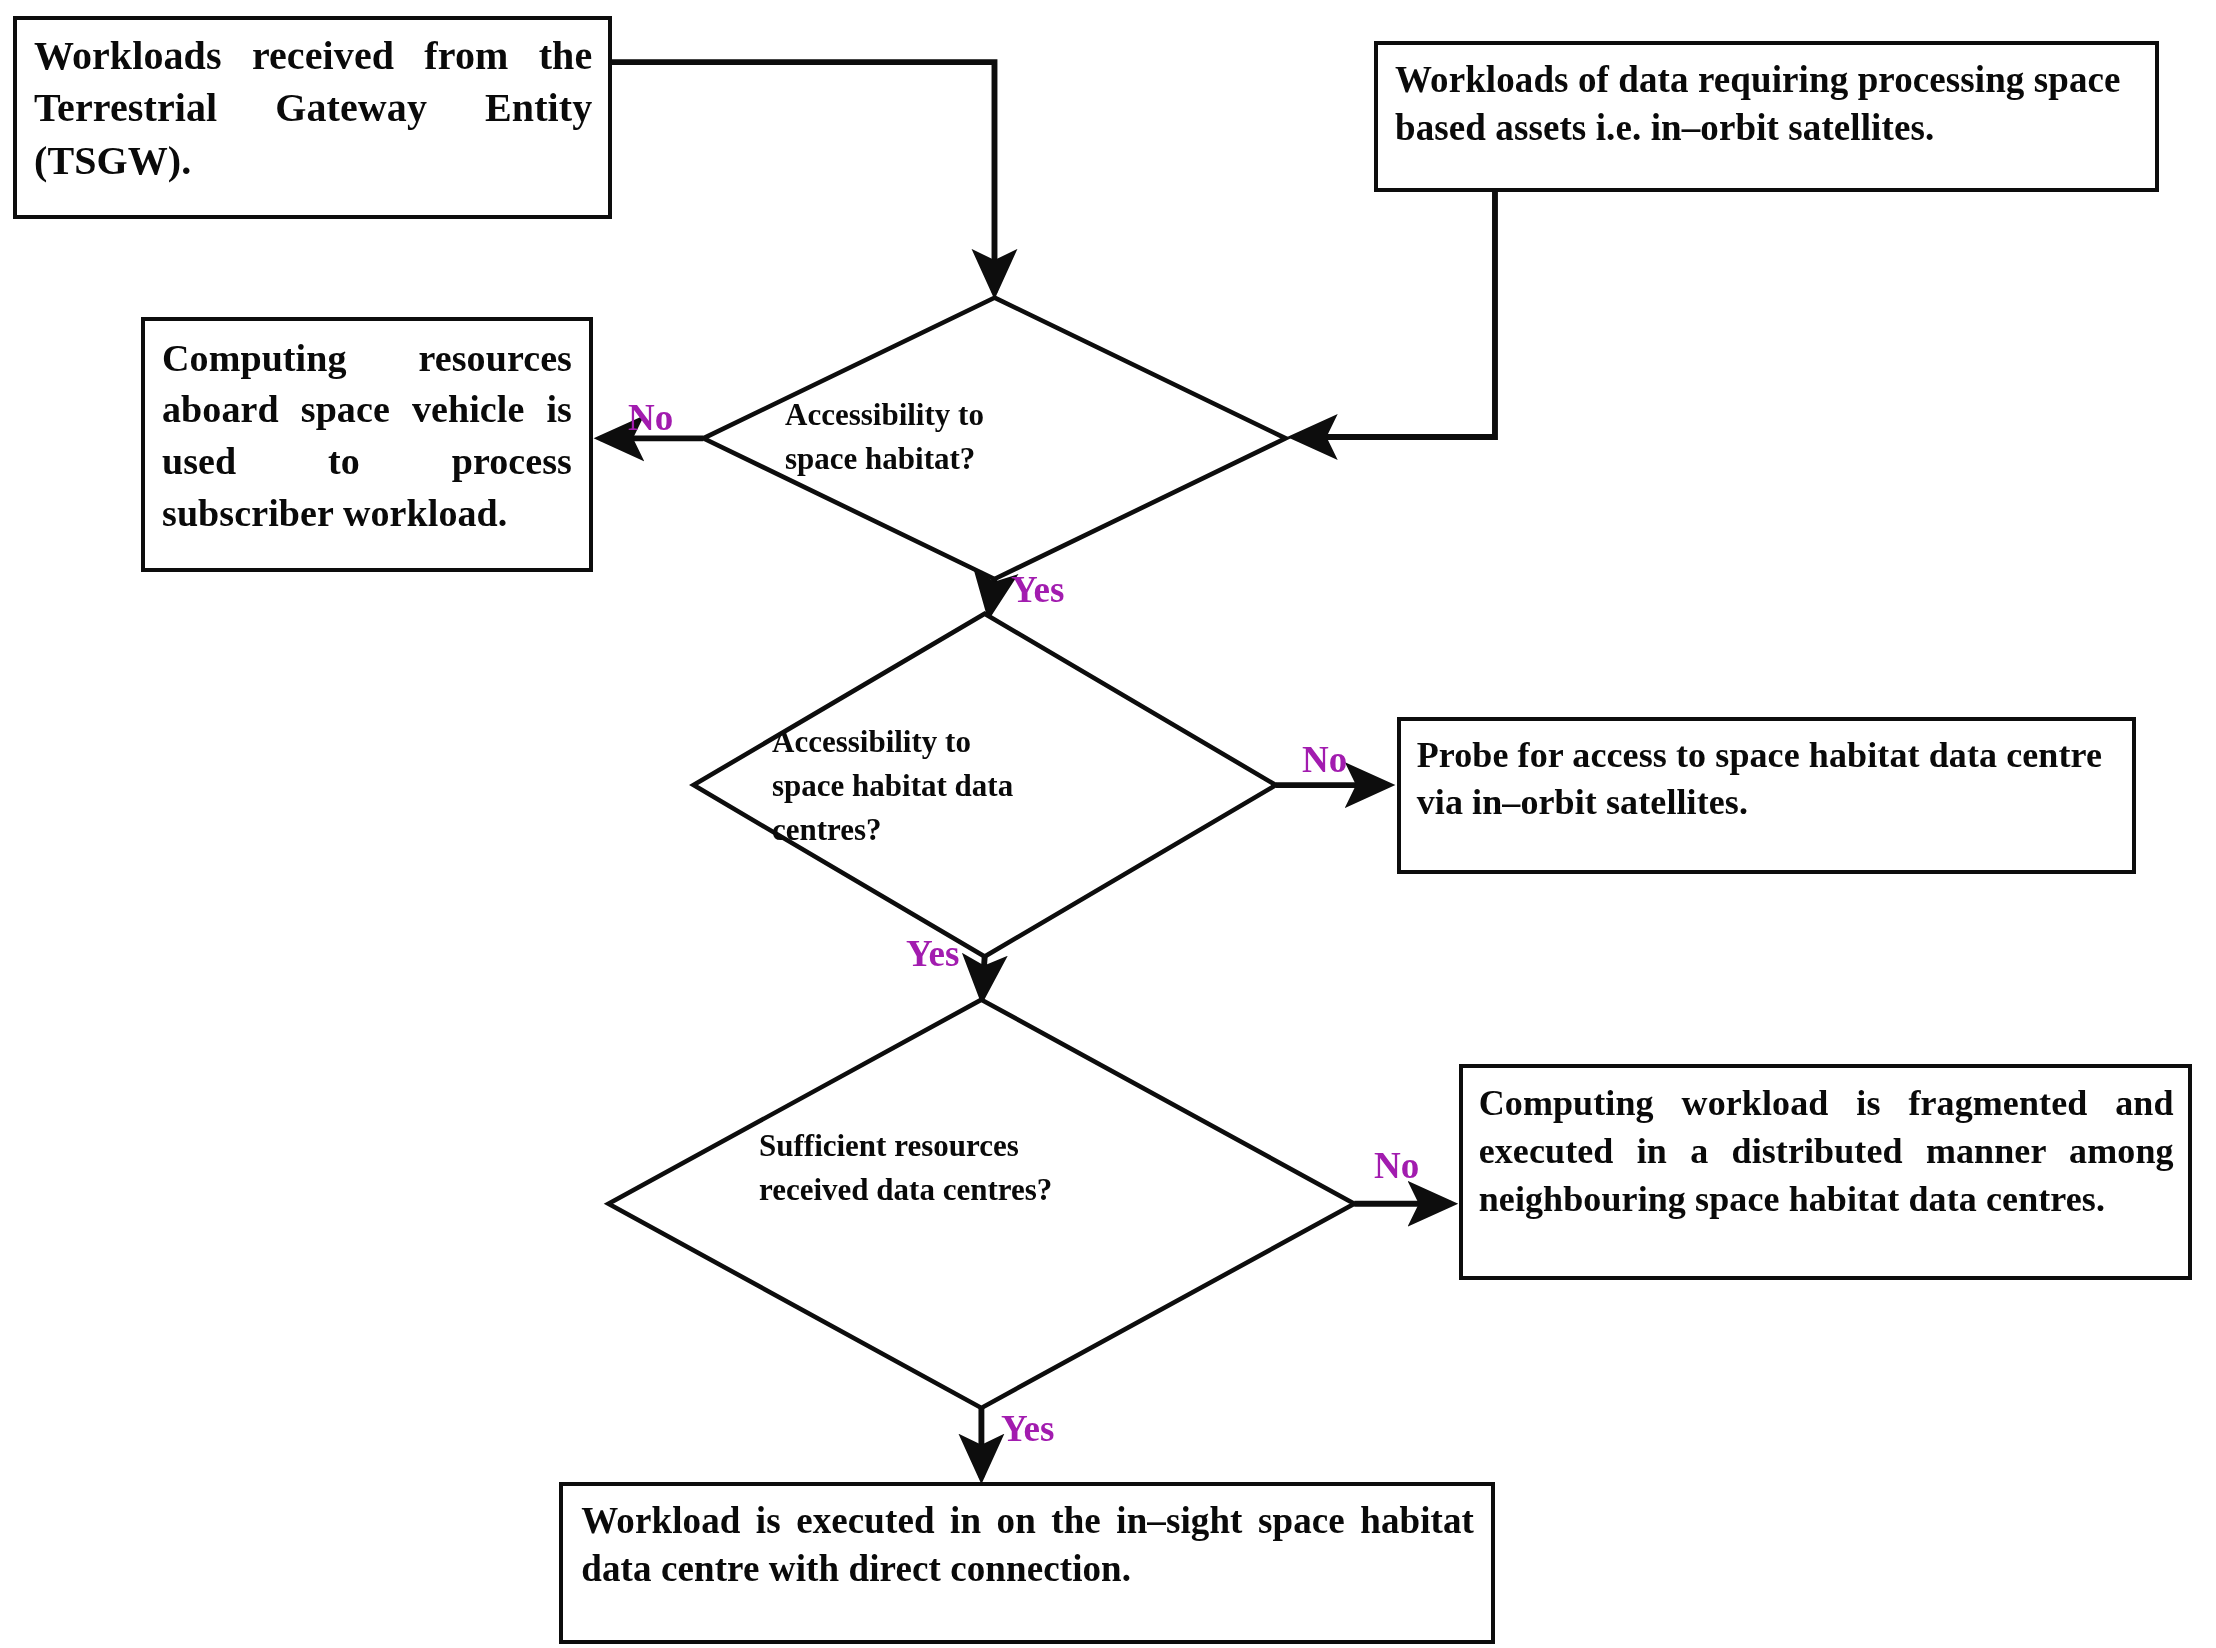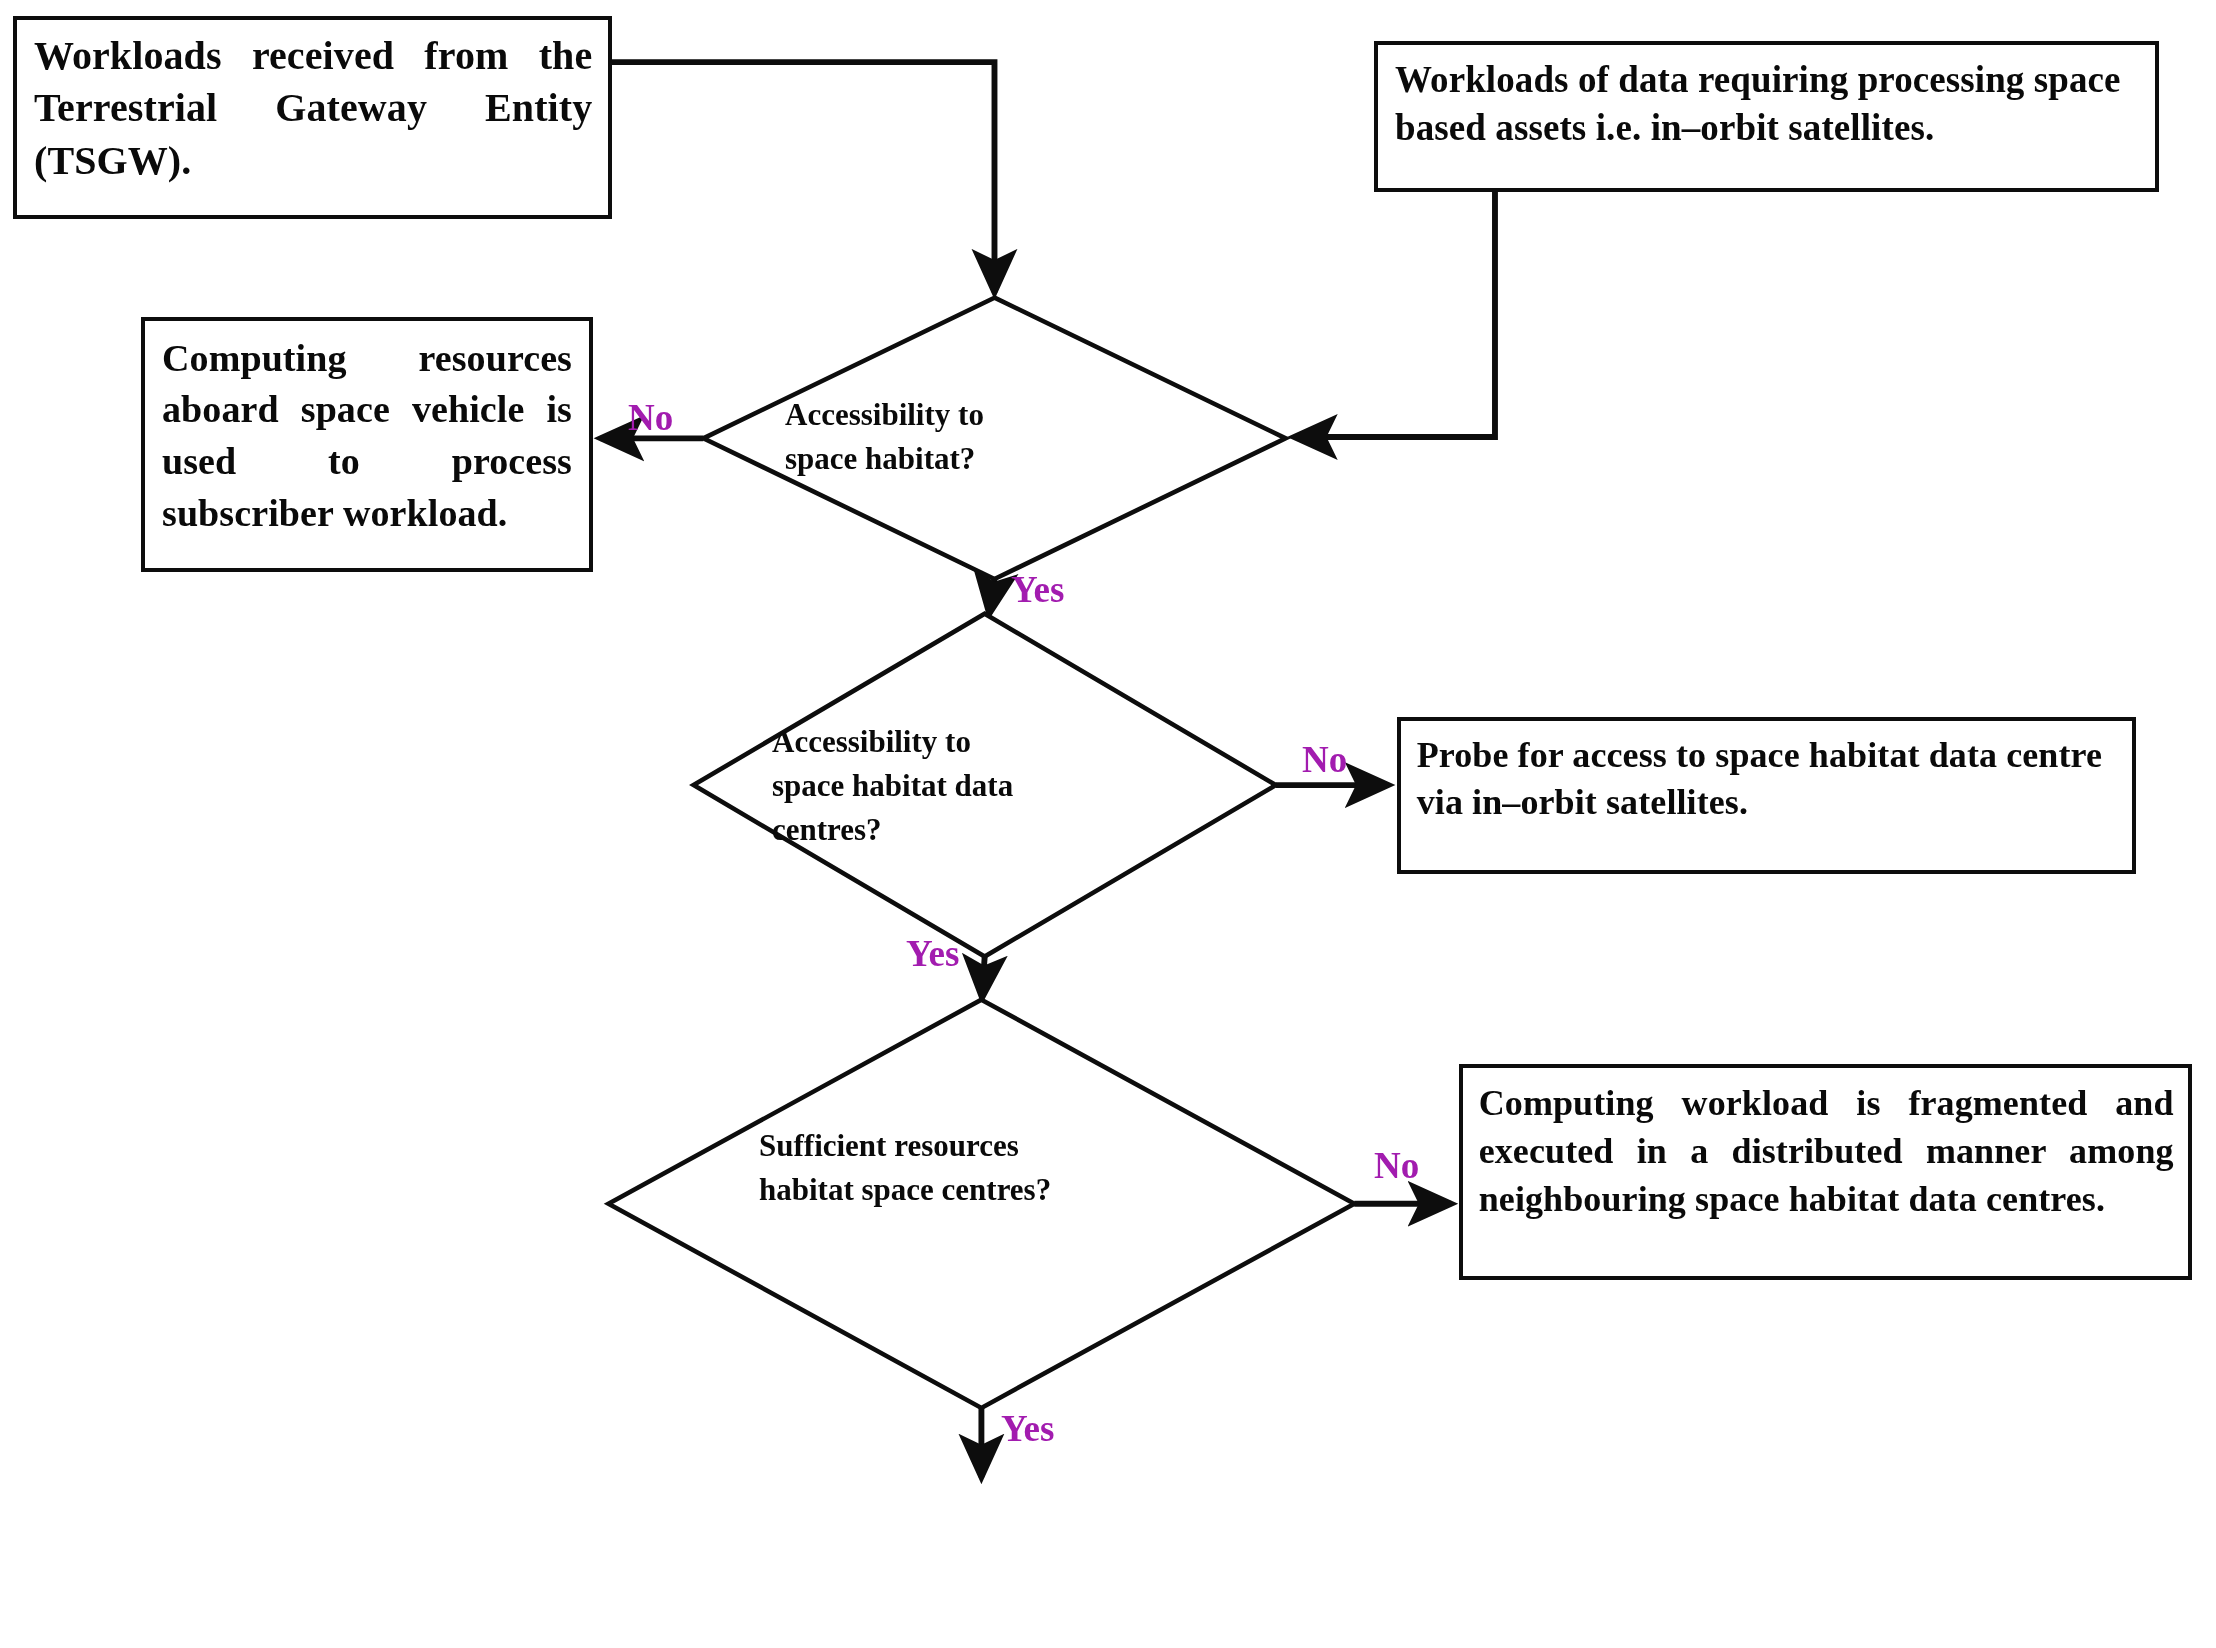--- a/index.html
+++ b/index.html
@@ -134,35 +134,38 @@
   </div>
 
   <div class="node proc" id="box-probe">
     <div class="txt">Probe for access to space habitat data centre via in–orbit satellites.</div>
   </div>
 
   <div class="node proc" id="box-fragment">
     <div class="txt">Computing workload is fragmented and executed in a distributed manner among neighbouring space habitat data centres.</div>
   </div>
 
+  <div class="node proc" id="box-final">
+    <div class="txt">Workload is executed in on the in–sight space habitat data centre with direct connection.</div>
+  </div>
 
   <div class="dec-label" id="dec1-label">
     <div>Accessibility to</div>
     <div>space habitat?</div>
   </div>
 
   <div class="dec-label" id="dec2-label">
     <div>Accessibility to</div>
     <div>space habitat data</div>
     <div>centres?</div>
   </div>
 
   <div class="dec-label" id="dec3-label">
     <div>Sufficient resources</div>
-    <div>habitat space centres?</div>
+    <div>received data centres?</div>
   </div>
 
   <div class="edge-label" id="lbl-no1">No</div>
   <div class="edge-label" id="lbl-yes1">Yes</div>
   <div class="edge-label" id="lbl-no2">No</div>
   <div class="edge-label" id="lbl-yes2">Yes</div>
   <div class="edge-label" id="lbl-no3">No</div>
   <div class="edge-label" id="lbl-yes3">Yes</div>
 
 </div>

